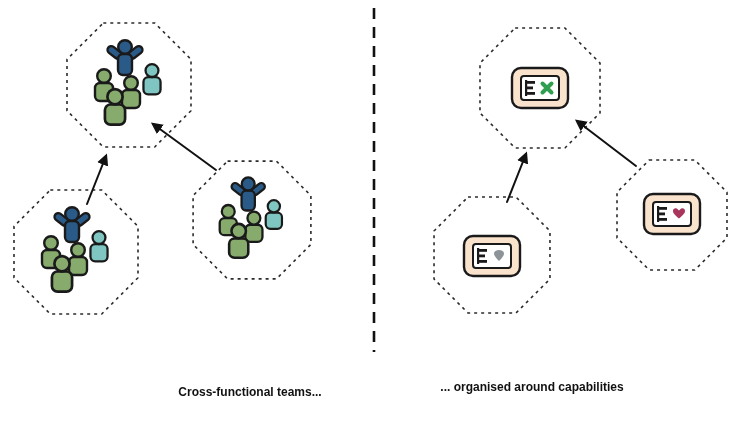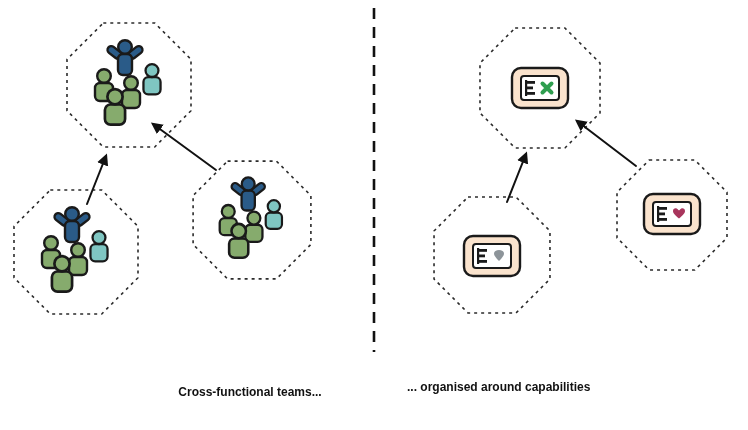--- a/index.html
+++ b/index.html
@@ -1,21 +1,21 @@
 <!DOCTYPE html>
 <html style="--outline: #1a1a1a; --person_blue: #2a5b88; --person_green: #86ab6d; --person_teal: #7fc6c2; --card_fill: #fae3cd; --card_inner: #ffffff; --glyph_cross: #2f9e4f; --glyph_heart: #a8355c; --glyph_pick: #8d9499;"><head>
 <meta charset="utf-8">
 <style>
   html,body{margin:0;padding:0;background:#ffffff;}
   #stage{position:relative;width:748px;height:430px;background:#fff;overflow:hidden;
          font-family:"Liberation Sans",sans-serif;}
   #diagram{position:absolute;left:0;top:0;}
   .caption{position:absolute;font-weight:bold;font-size:12px;color:#111;}
   #caption-left{left:130px;top:385px;width:240px;text-align:center;}
-  #caption-right{left:407px;top:379px;width:250px;text-align:left;line-height:16px;}
+  #caption-right{left:407px;top:379px;width:250px;text-align:center;line-height:16px;}
   .oct{fill:#ffffff;stroke:#2b2b2b;stroke-width:1.6;stroke-dasharray:3 4;}
   .arrow{stroke:#111;stroke-width:2;stroke-linecap:round;}
   .divider{stroke:#111;stroke-width:2.6;stroke-dasharray:11 8;}
 </style>
 </head>
 <body>
 
 <div id="stage">
 
   <svg id="diagram" width="748" height="430" viewBox="0 0 748 430">

